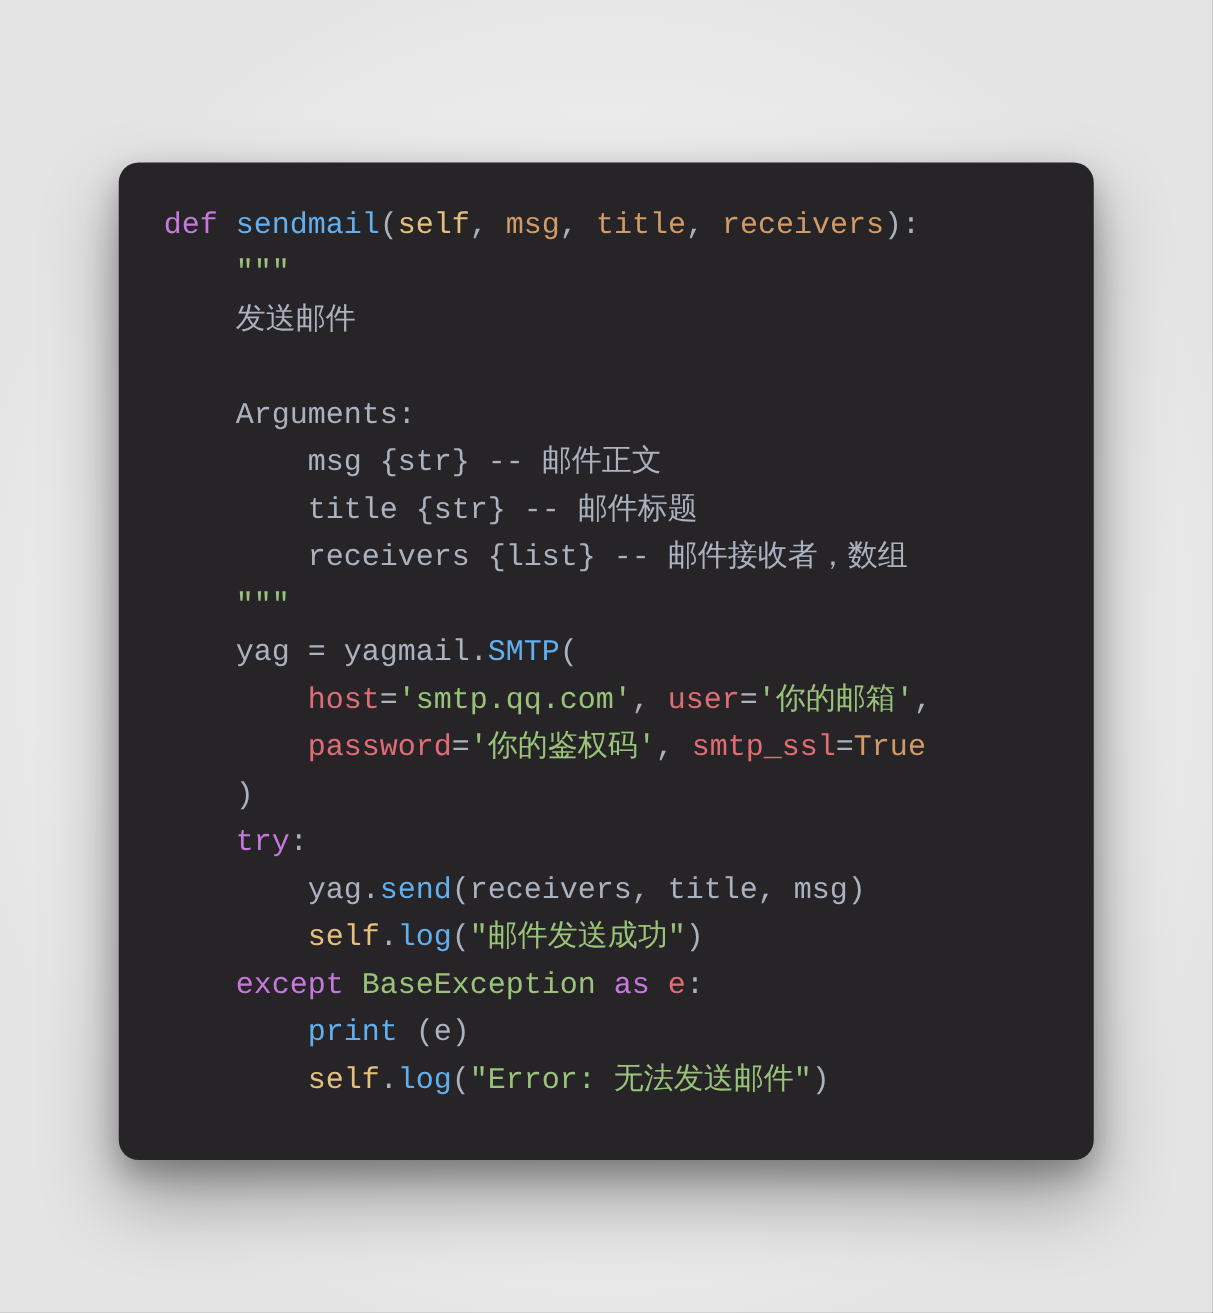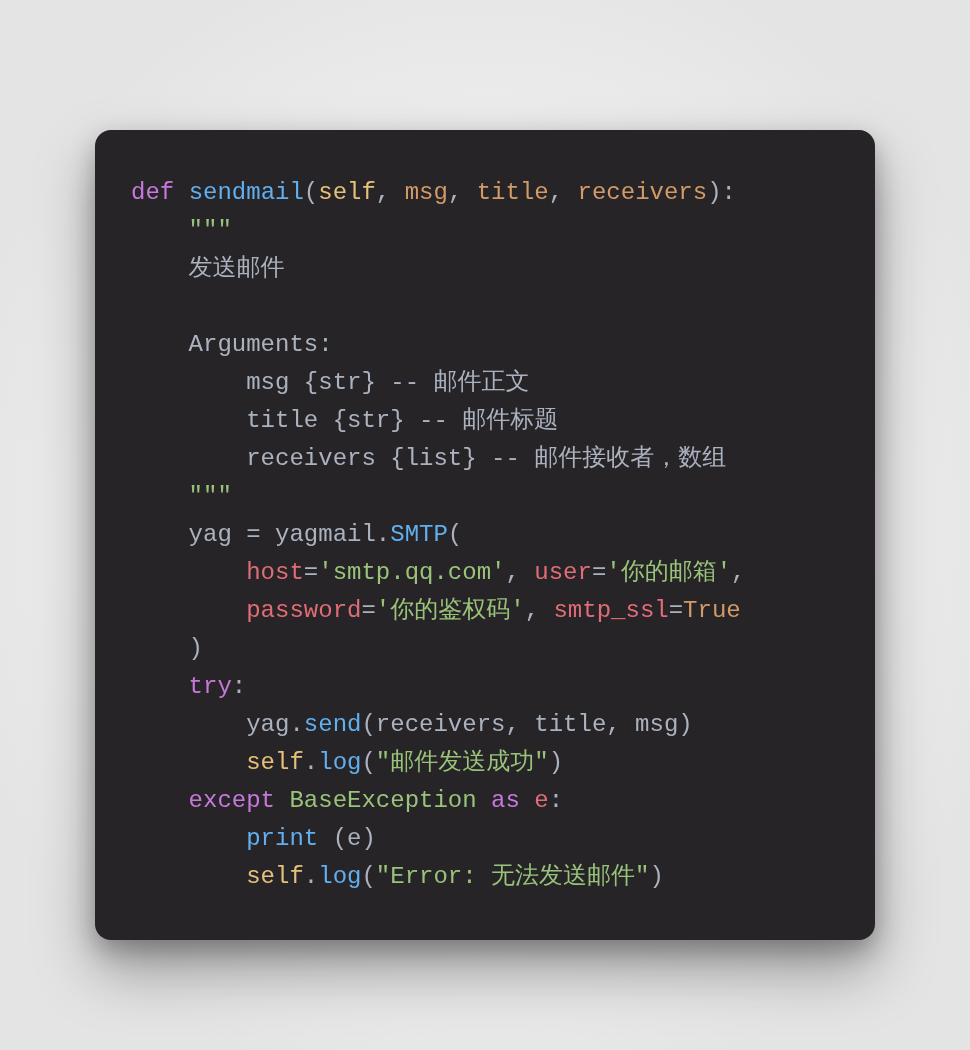--- a/index.html
+++ b/index.html
@@ -12,21 +12,21 @@
     font-family: Consolas, "Courier New", "Menlo", monospace;
   }
   .card {
     position: absolute;
     left: 95px;
     top: 130px;
     width: 780px;
     background: #272428;
     border-radius: 16px;
     box-shadow: 0 30px 60px rgba(0,0,0,0.35), 0 10px 25px rgba(0,0,0,0.25);
-    padding: 44px 36px 44px 36px;
+    padding: 32px 36px 44px 36px;
     box-sizing: border-box;
   }
   pre.code {
     margin: 0;
     font-family: Consolas, "Courier New", "Menlo", monospace;
     font-size: 24px;
     line-height: 38px;
     color: #abb2bf;
     white-space: pre;
   }

